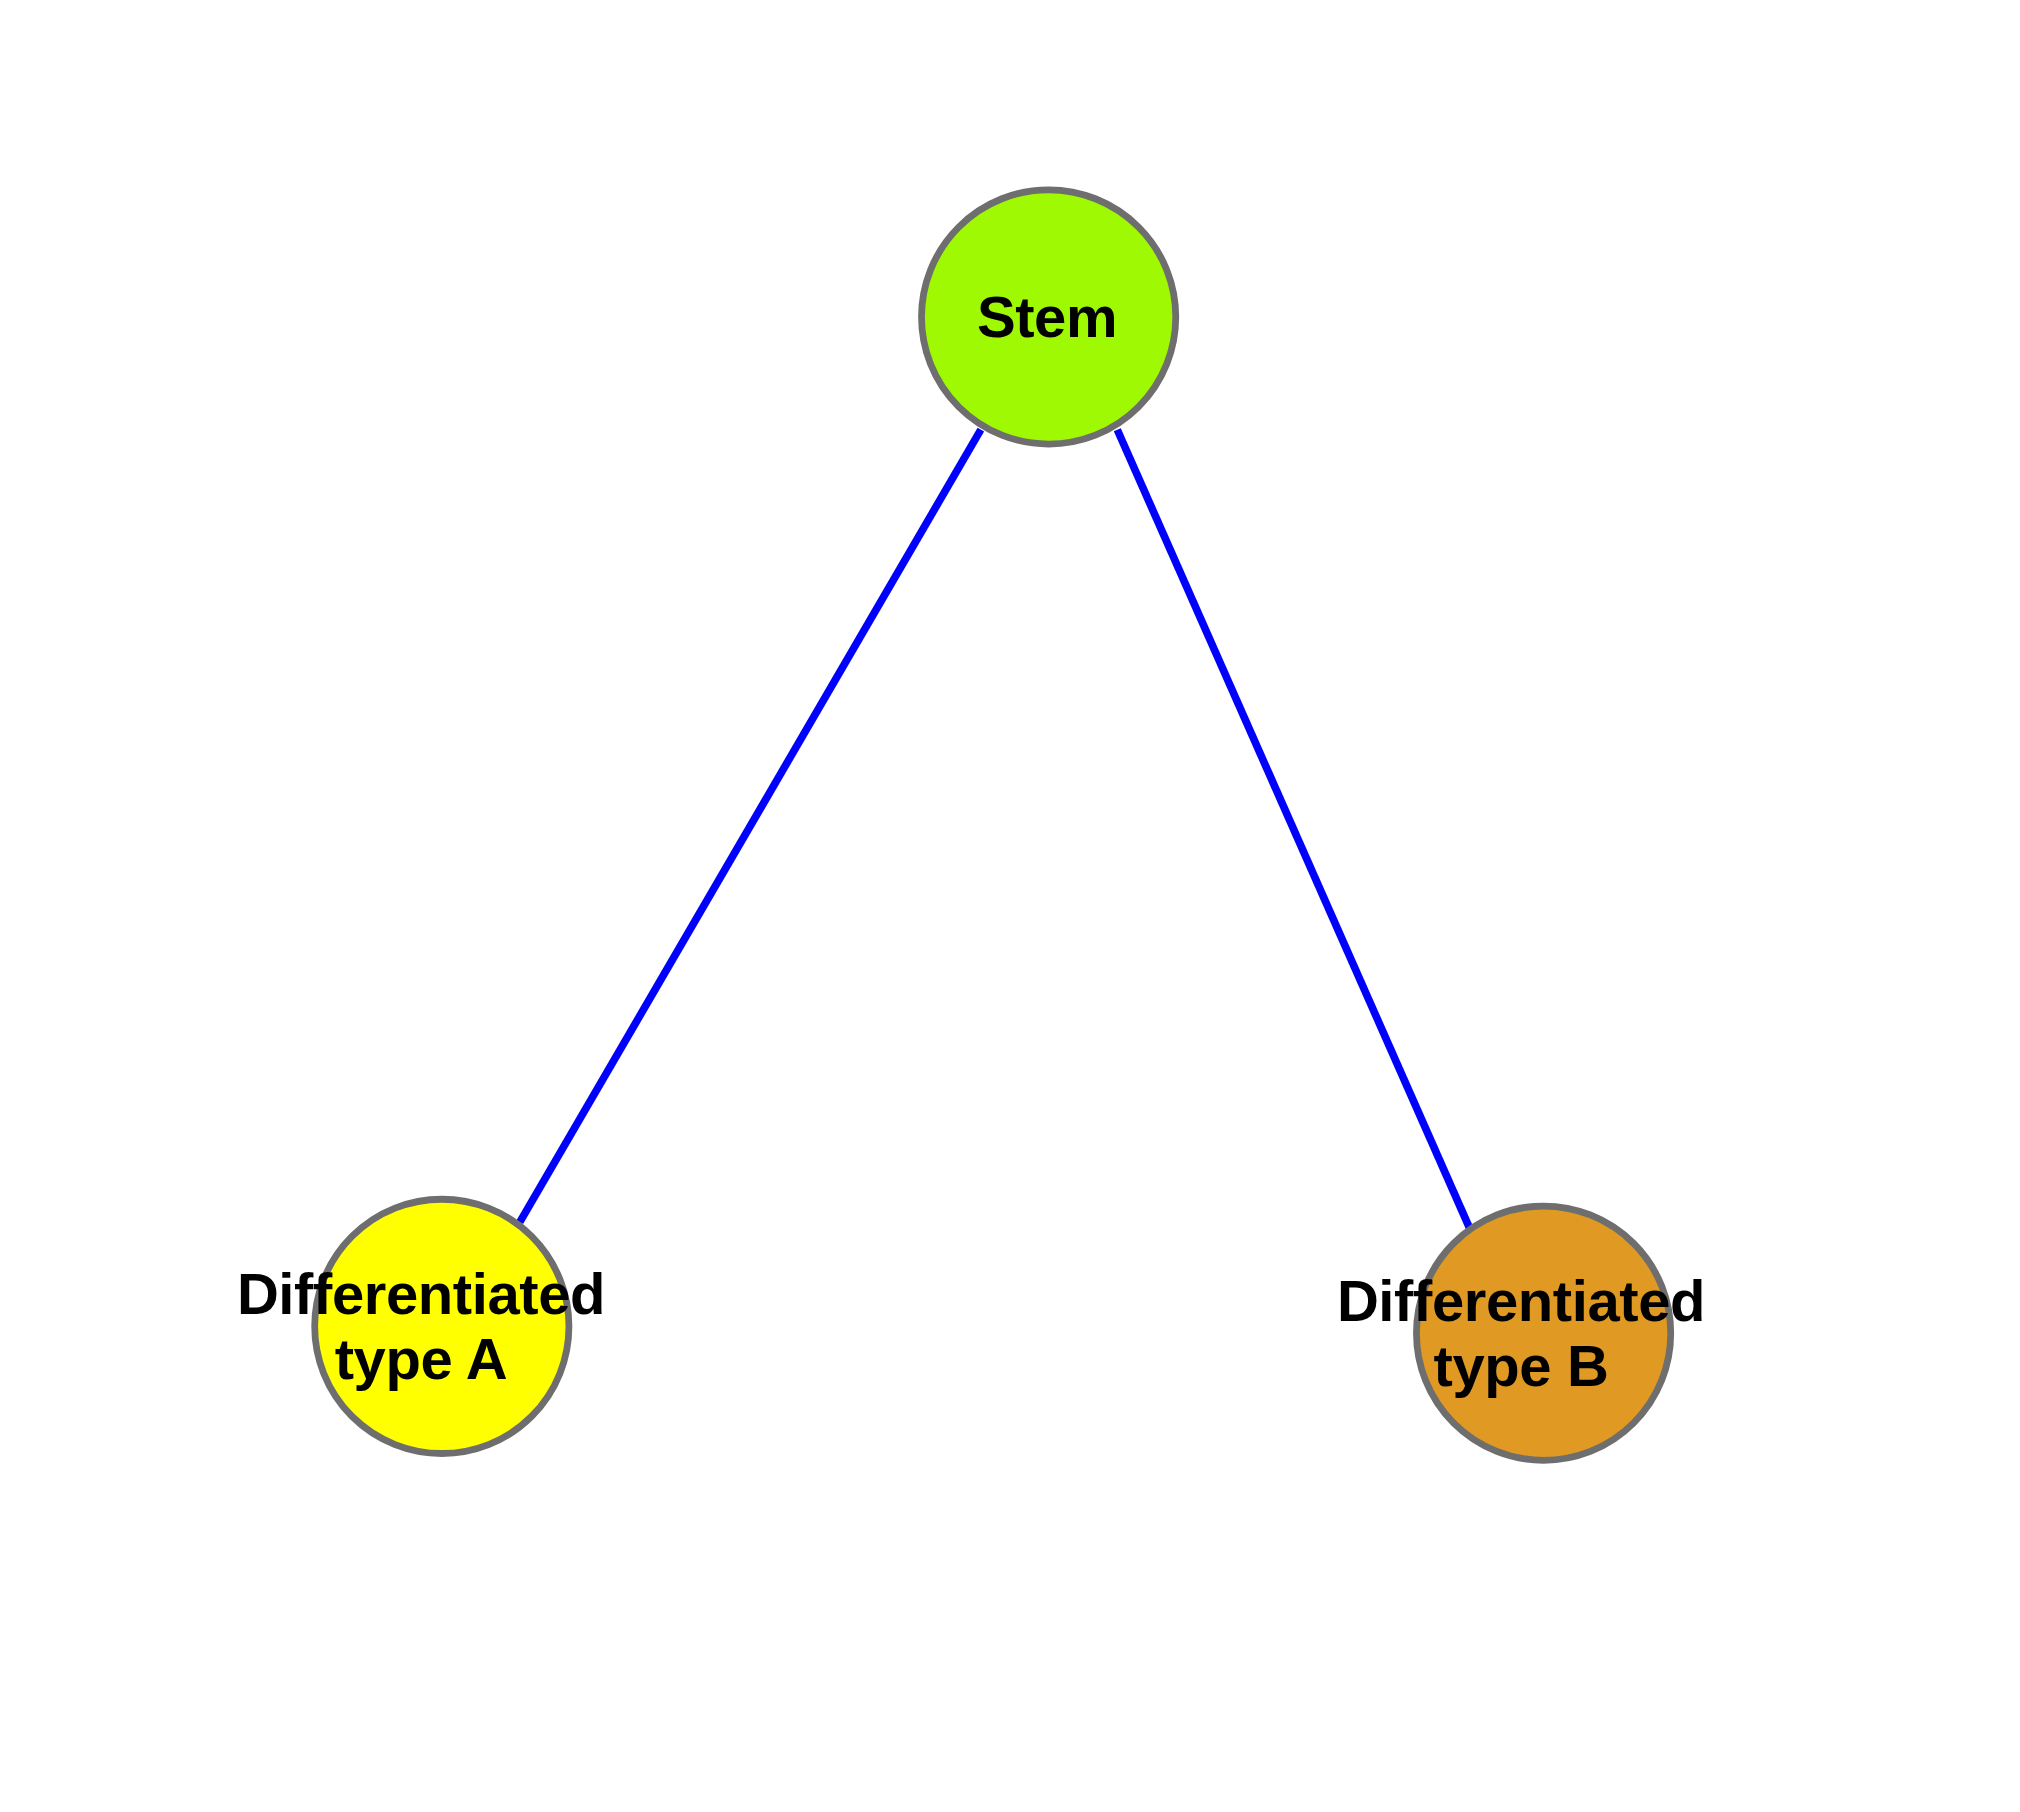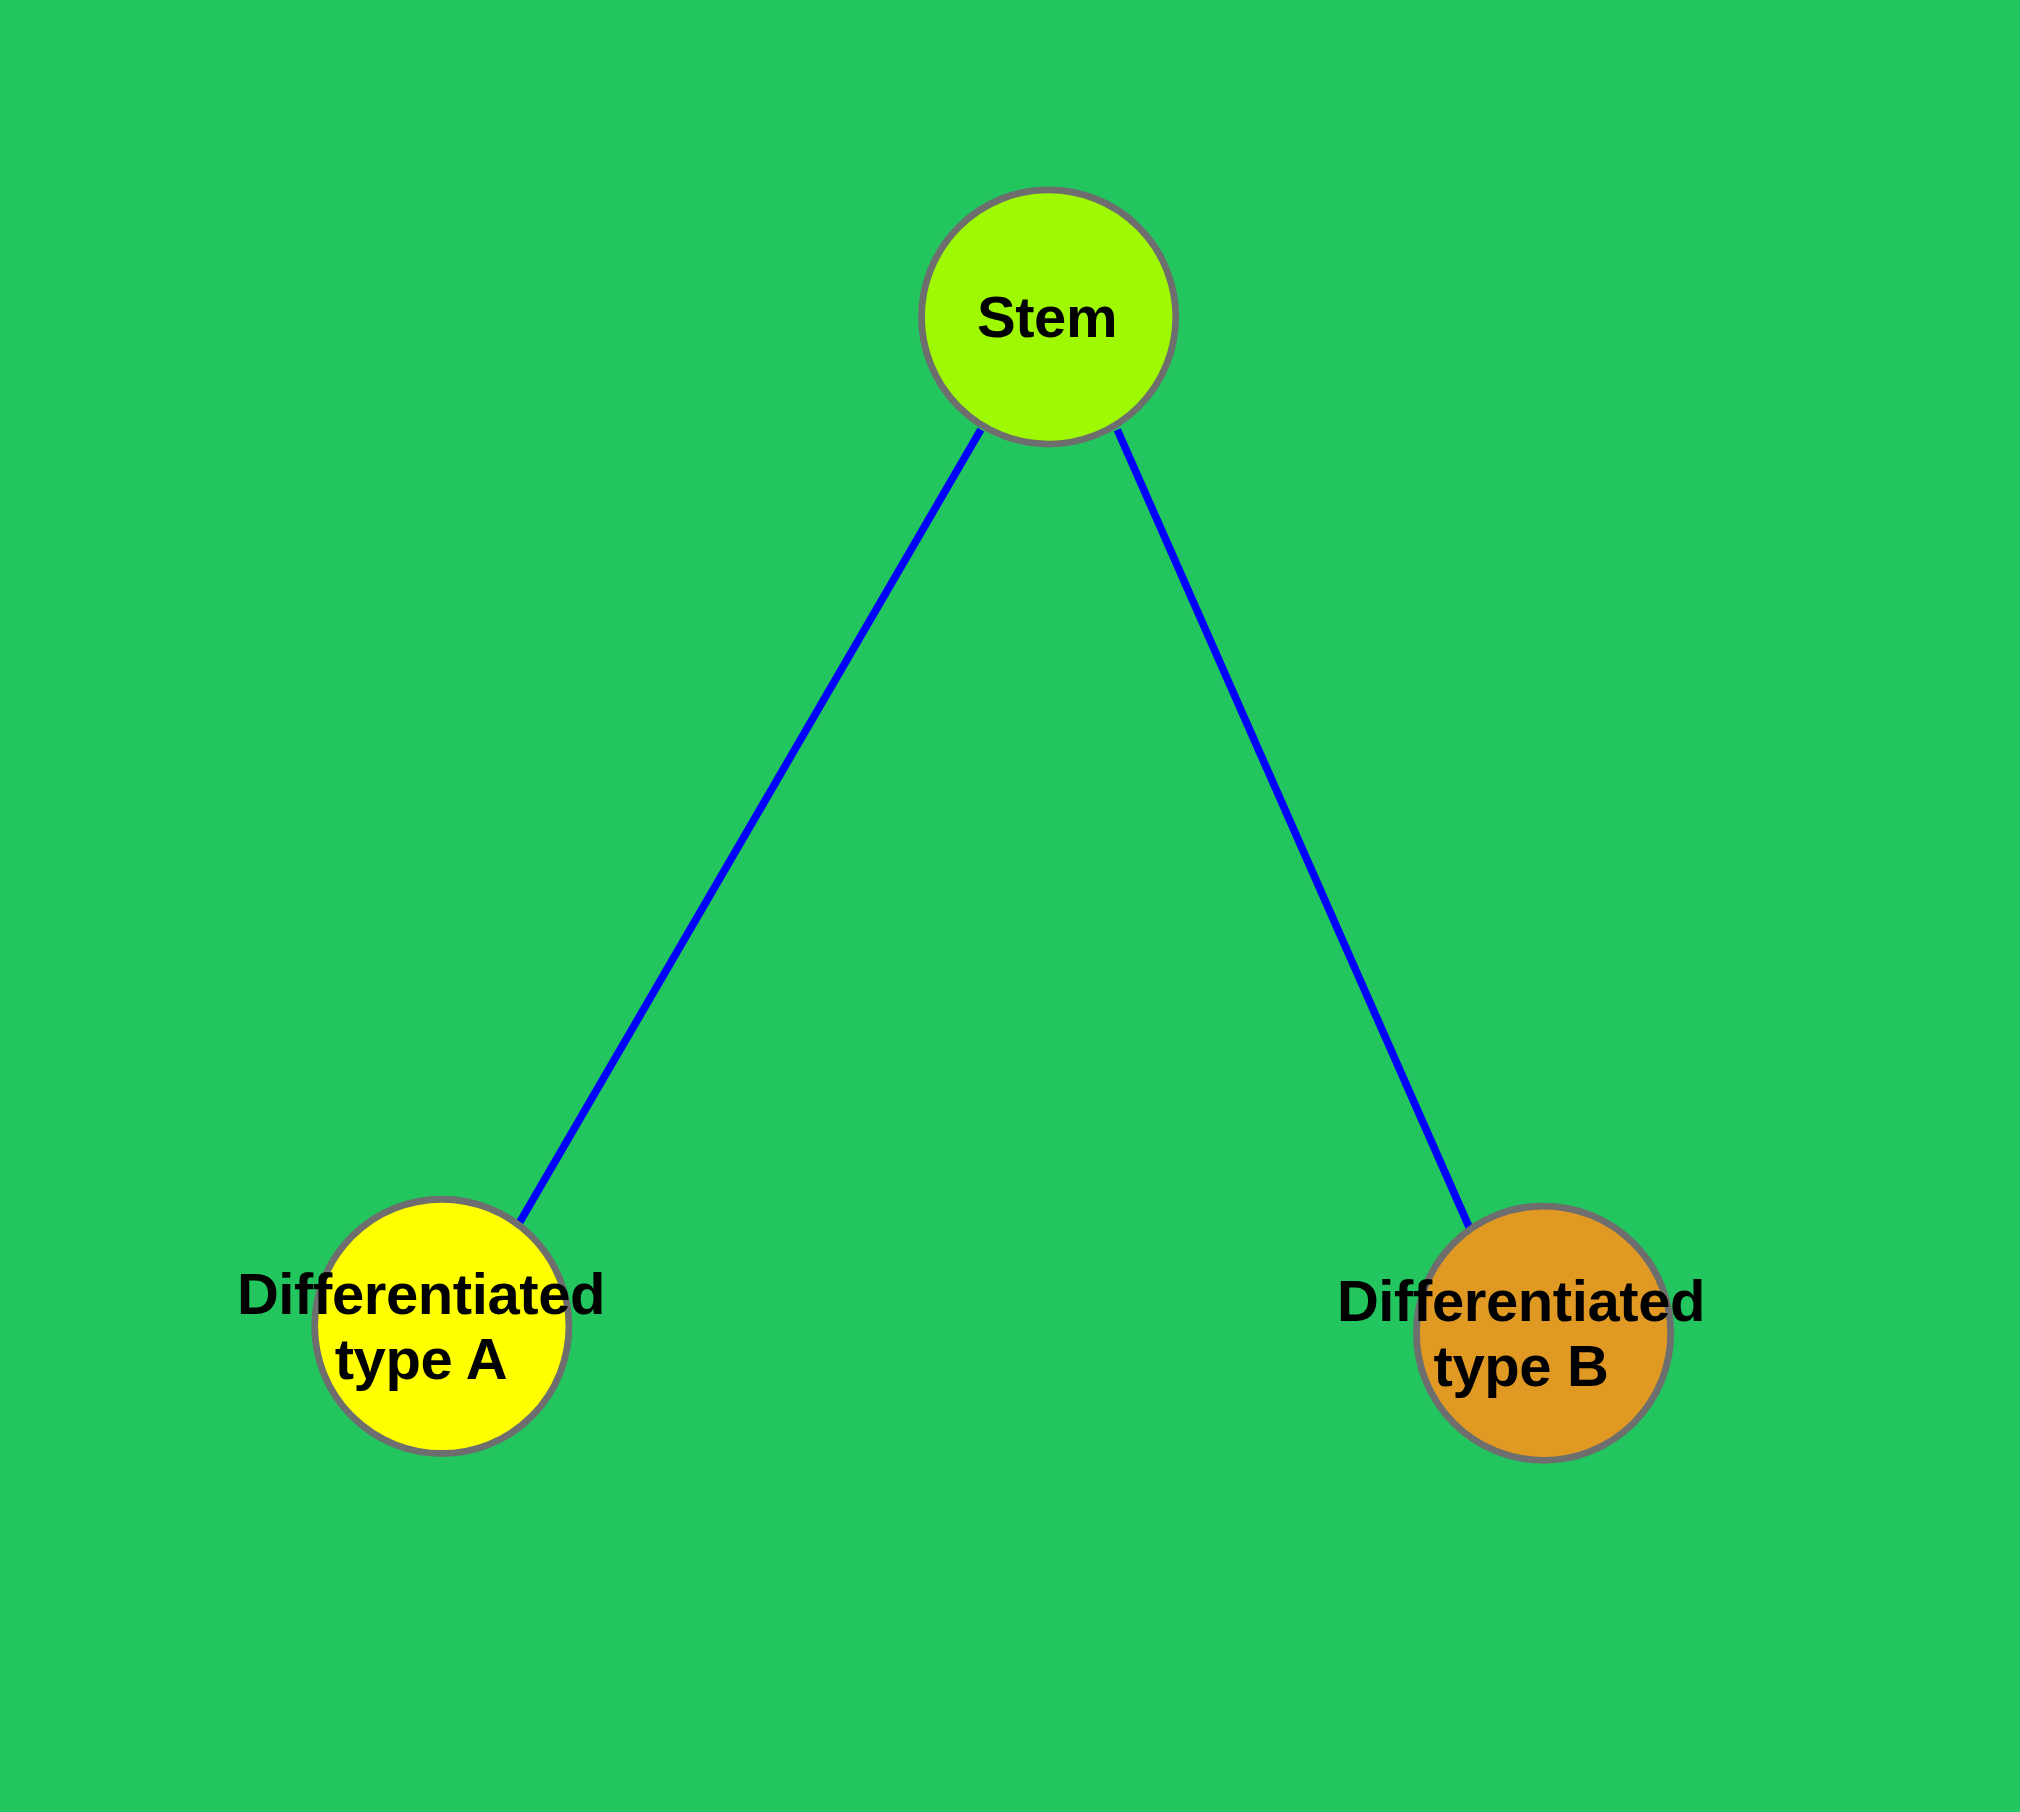--- a/index.html
+++ b/index.html
@@ -32,21 +32,21 @@
     text-align: center;
     white-space: pre;
     transform: translate(-50%, -50%);
     pointer-events: none;
     letter-spacing: -0.4px;
   }
 </style>
 </head>
 <body style="background: rgb(204, 204, 250);">
 
-<div id="canvas" style="width: 2021px; height: 1812px; background: #22c55e;">
+<div id="canvas" style="width: 2021px; height: 1812px; background: #ffffff;">
 
   <svg id="graph-svg" viewBox="0 0 2384 2138">
 
     <g>
       <line class="edge" stroke="#0000ff" stroke-width="9" stroke-linecap="butt" x1="1157" y1="507" x2="613" y2="1442"></line>
       <line class="edge" stroke="#0000ff" stroke-width="9" stroke-linecap="butt" x1="1318" y1="507" x2="1735" y2="1452"></line>
     </g>
 
     <g>
       <circle class="node-circle" stroke="#6e6e6e" stroke-width="8" cx="1237" cy="374" r="150" fill="#9ef902"></circle>

